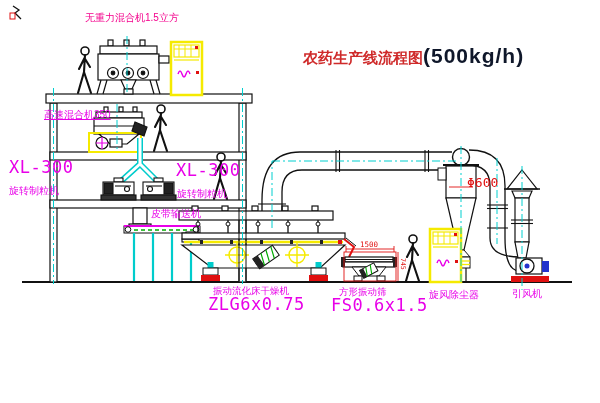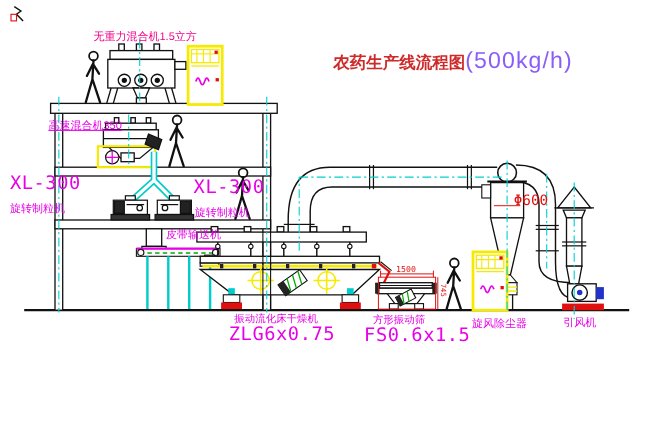--- a/index.html
+++ b/index.html
@@ -8,21 +8,21 @@
     font-family:"Liberation Sans","DejaVu Sans",sans-serif;
   }
   .canvas svg{position:absolute;left:0;top:0;}
   .lbl{position:absolute;color:#e800e8;white-space:nowrap;line-height:1;}
   .lbl-mono{font-family:"DejaVu Sans Mono","Liberation Mono",monospace;font-weight:normal;letter-spacing:0.5px;}
   .lbl-pink{color:#f4008c;}
   .dim{position:absolute;color:#e01010;white-space:nowrap;line-height:1;font-family:"DejaVu Sans Mono","Liberation Mono",monospace;}
   .dim-vert{writing-mode:vertical-rl;}
   .title{position:absolute;left:282px;top:45px;color:#cf2a2a;white-space:nowrap;line-height:1;}
   .title .t1{font-size:15px;font-weight:bold;margin-left:21px;}
-  .title .t2{font-size:21px;font-weight:normal;letter-spacing:1px;color:#8b5cf6;}
+  .title .t2{font-size:21px;font-weight:bold;letter-spacing:1px;color:#0f172a;}
 </style>
 </head>
 <body>
 
 <div class="canvas">
 <svg width="600" height="403" viewBox="0 0 600 403">
   <defs>
     <g id="person">
       <circle cx="10" cy="5" r="4" fill="#fff" stroke="#111" stroke-width="1.6"></circle>
       <path d="M10,9 L9,26 M9.5,12 L4,23 M9.5,12 L15,21 M9,26 L3,47 M9,26 L16,47" fill="none" stroke="#111" stroke-width="2.1" stroke-linecap="round" stroke-linejoin="round"></path>
@@ -312,21 +312,21 @@
     <path d="M461,146 V284"></path>
     <path d="M497,158 V244"></path>
     <path d="M522,166 V290"></path>
   </g>
 </svg>
 
 <div class="title">
   <span class="t1">农药生产线流程图</span><span class="t2">(500kg/h)</span>
 </div>
 
-<div class="lbl lbl-pink" style="left:85px;top:13px;font-size:10px;margin-top:16px;">无重力混合机1.5立方</div>
+<div class="lbl lbl-pink" style="left:85px;top:13px;font-size:10px;">无重力混合机1.5立方</div>
 <div class="lbl" style="left:44px;top:110px;font-size:10px;text-decoration:underline;">高速混合机350</div>
 <div class="lbl lbl-mono" style="left:9px;top:159px;font-size:17px;">XL-300</div>
 <div class="lbl" style="left:9px;top:186px;font-size:10px;">旋转制粒机</div>
 <div class="lbl lbl-mono" style="left:176px;top:162px;font-size:17px;">XL-300</div>
 <div class="lbl" style="left:177px;top:189px;font-size:10px;">旋转制粒机</div>
 <div class="lbl" style="left:151px;top:209px;font-size:10px;">皮带输送机</div>
 <div class="lbl" style="left:213px;top:286px;font-size:9.5px;text-align:right;">振动流化床干燥机</div>
 <div class="lbl lbl-mono" style="left:208px;top:296px;font-size:17px;">ZLG6x0.75</div>
 <div class="lbl" style="left:339px;top:287px;font-size:9.5px;">方形振动筛</div>
 <div class="lbl lbl-mono" style="left:331px;top:297px;font-size:17px;">FS0.6x1.5</div>

